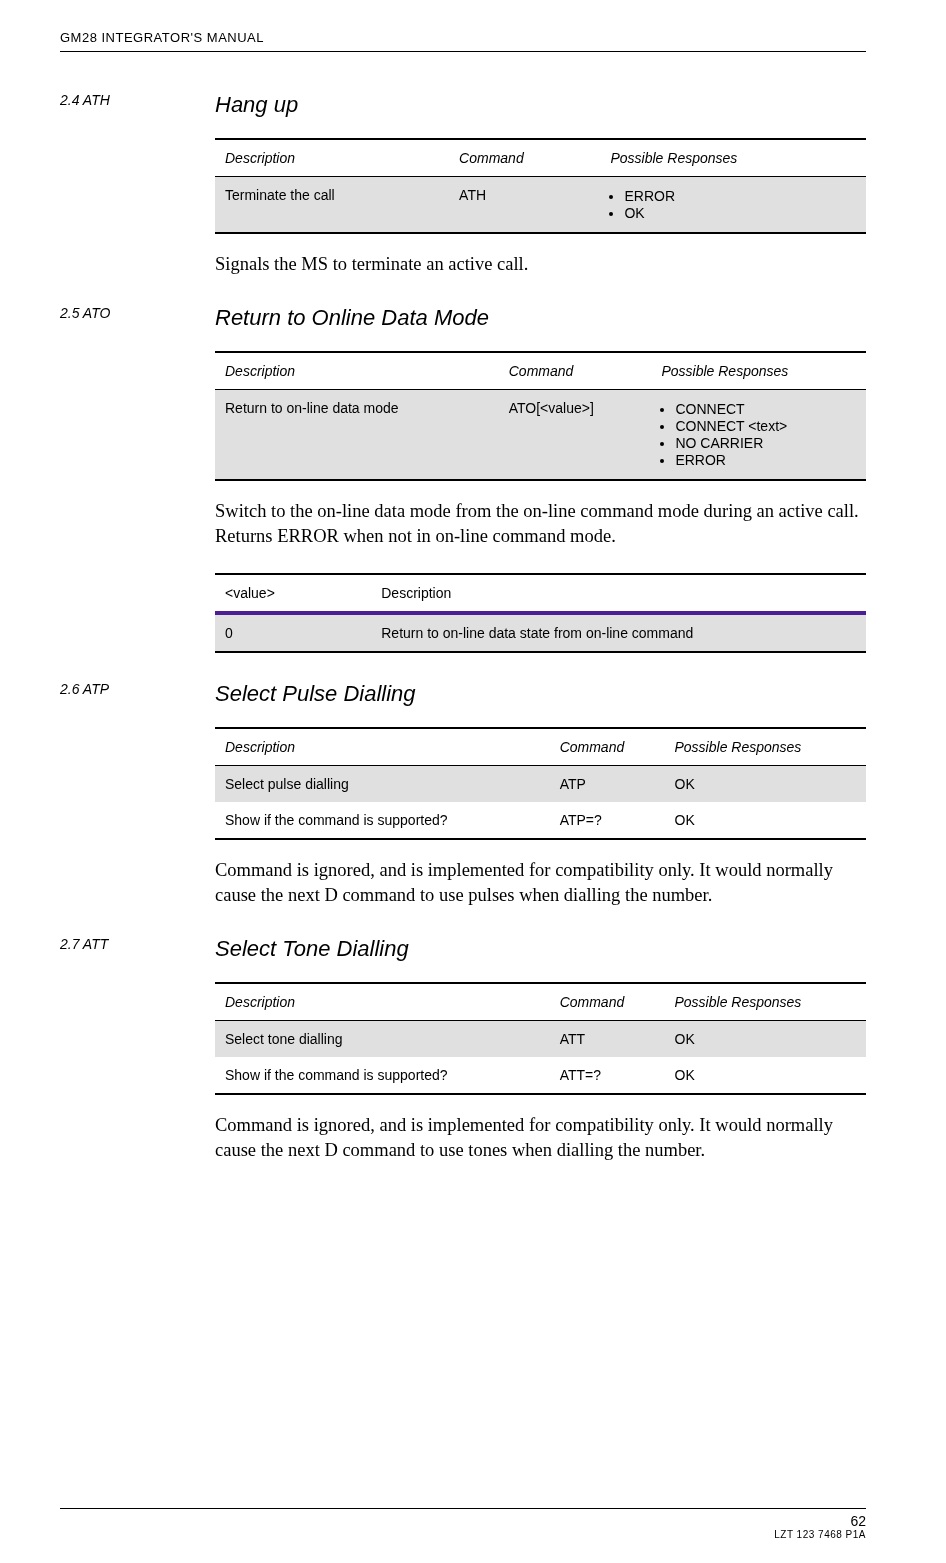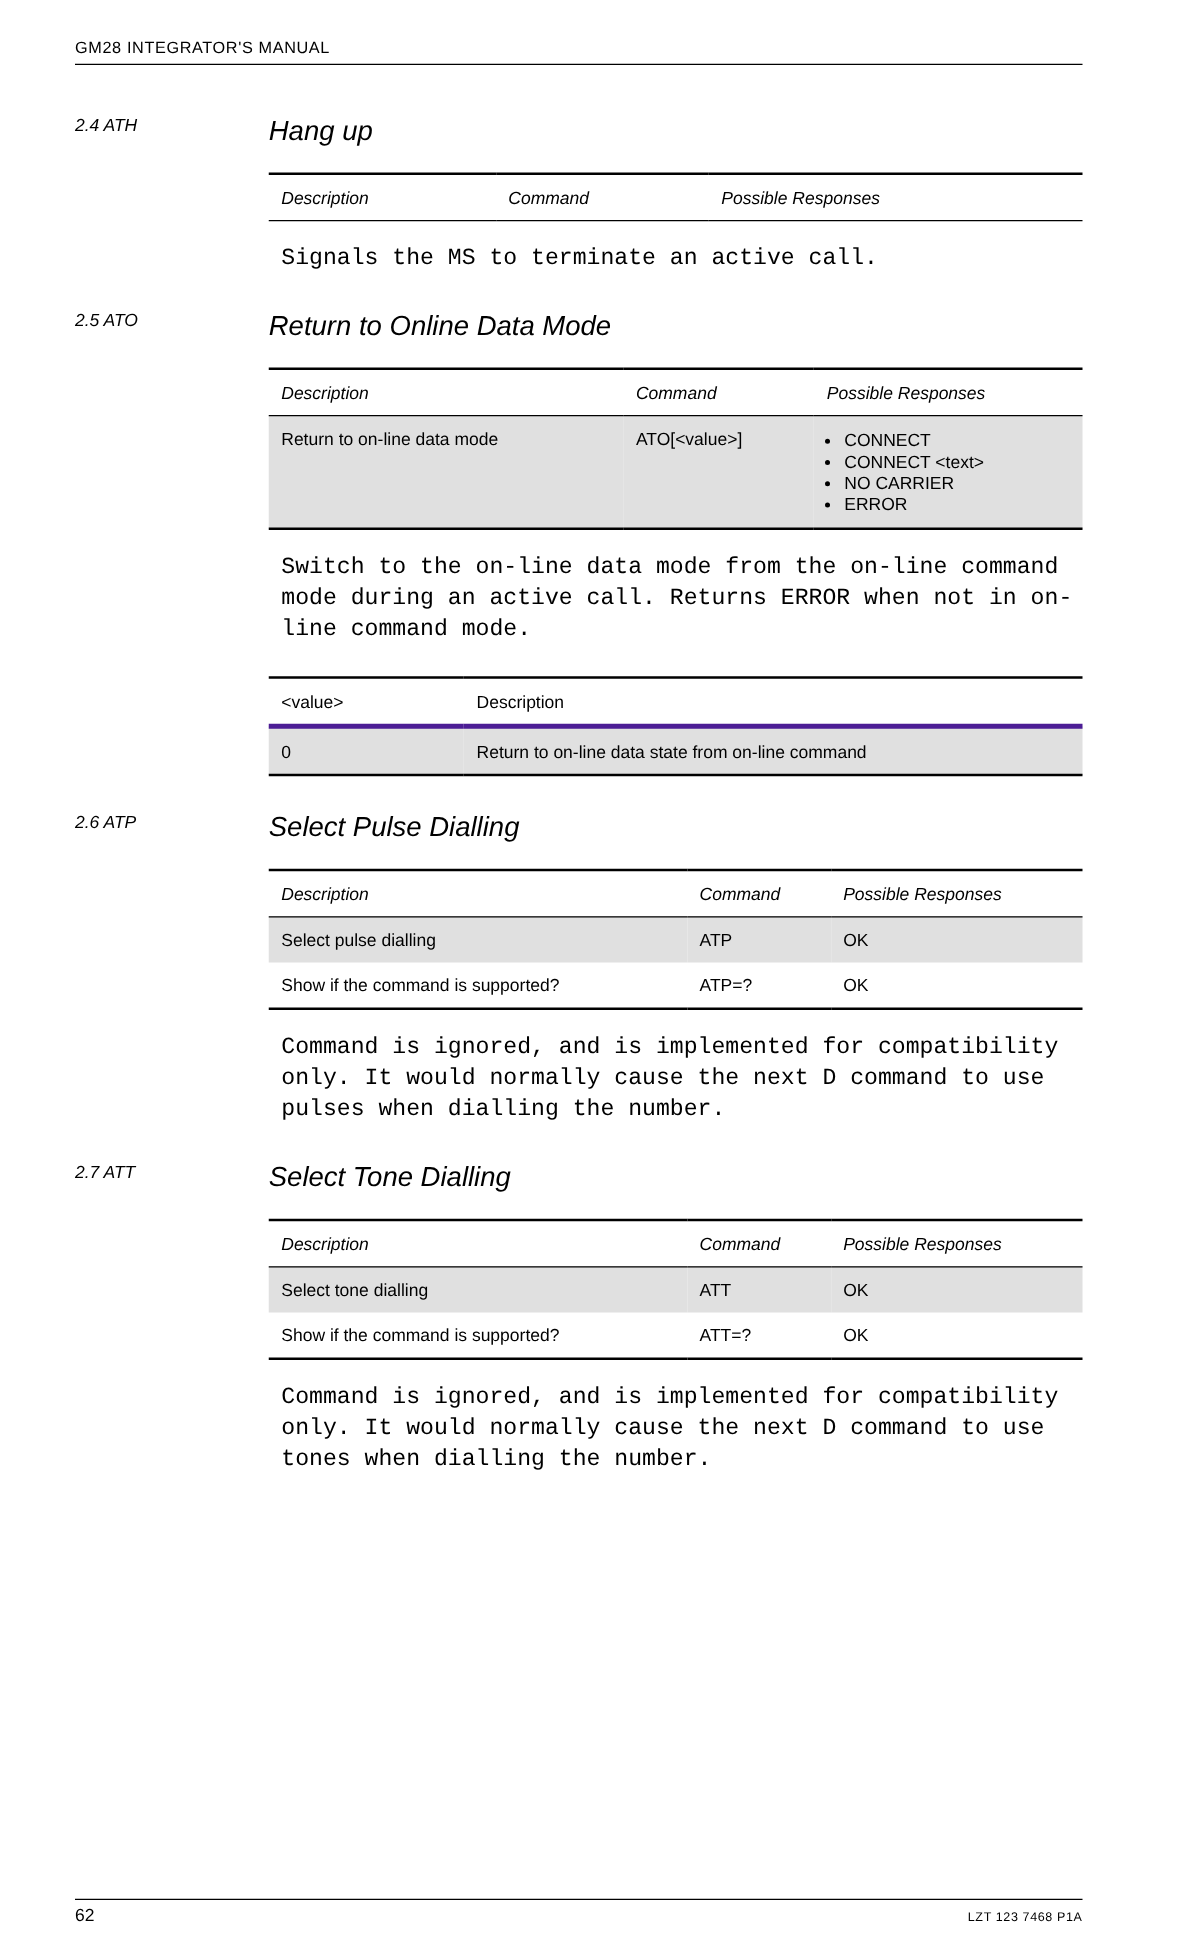--- a/index.html
+++ b/index.html
@@ -70,24 +70,24 @@
   }
   .bullets {
     margin: 0;
     padding-left: 14px;
     list-style: disc;
   }
   .bullets li {
     margin: 1px 0;
   }
   .body-para {
-    font-family: Liberation Mono, monospace;
+    font-family: Liberation Serif, serif;
     font-size: 18.5px;
     line-height: 1.35;
-    margin: 18px 0 24px 10px;
+    margin: 18px 0 24px 0;
   }
   table.val {
     width: 100%;
     border-collapse: collapse;
     font-size: 14px;
   }
   table.val th {
     text-align: left;
     font-weight: normal;
     padding: 10px 8px 10px 10px;
@@ -107,20 +107,21 @@
     left: 60px;
     right: 80px;
     border-top: 1px solid #000;
     padding-top: 4px;
     font-size: 14px;
   }
   .footer-inner {
     display: flex;
     justify-content: space-between;
     align-items: flex-end;
+    flex-direction: column;
   }
   .docnum {
     font-size: 10px;
     letter-spacing: 0.5px;
     margin-left: 20px;
   }
   .narrow1 { width: 24%; }
 </style>
 </head>
 <body>
@@ -133,20 +134,30 @@
     <div class="sec-num">2.4 ATH</div>
     <div class="sec-title">Hang up</div>
   </div>
   <div class="content-col">
     <table class="cmd">
       <tbody>
           <tr>
         <th>Description</th>
         <th>Command</th>
         <th>Possible Responses</th>
+      </tr>
+      <tr class="shade last">
+        <td>Terminate the call</td>
+        <td>ATH</td>
+        <td>
+          <ul class="bullets">
+            <li>ERROR</li>
+            <li>OK</li>
+          </ul>
+        </td>
       </tr>
     </tbody>
       </table>
     <p class="body-para">Signals the MS to terminate an active call.</p>
   </div>
 
   <div class="section">
     <div class="sec-num">2.5 ATO</div>
     <div class="sec-title">Return to Online Data Mode</div>
   </div>

